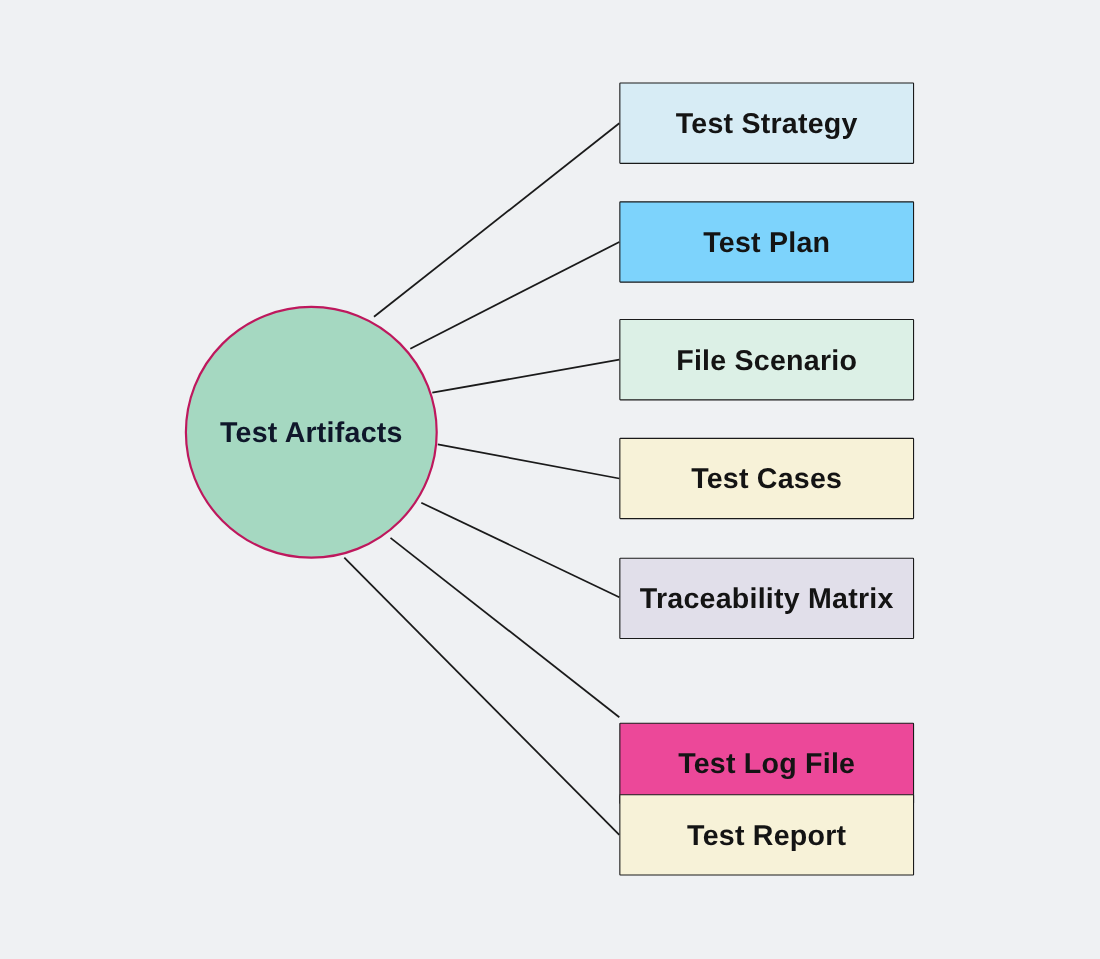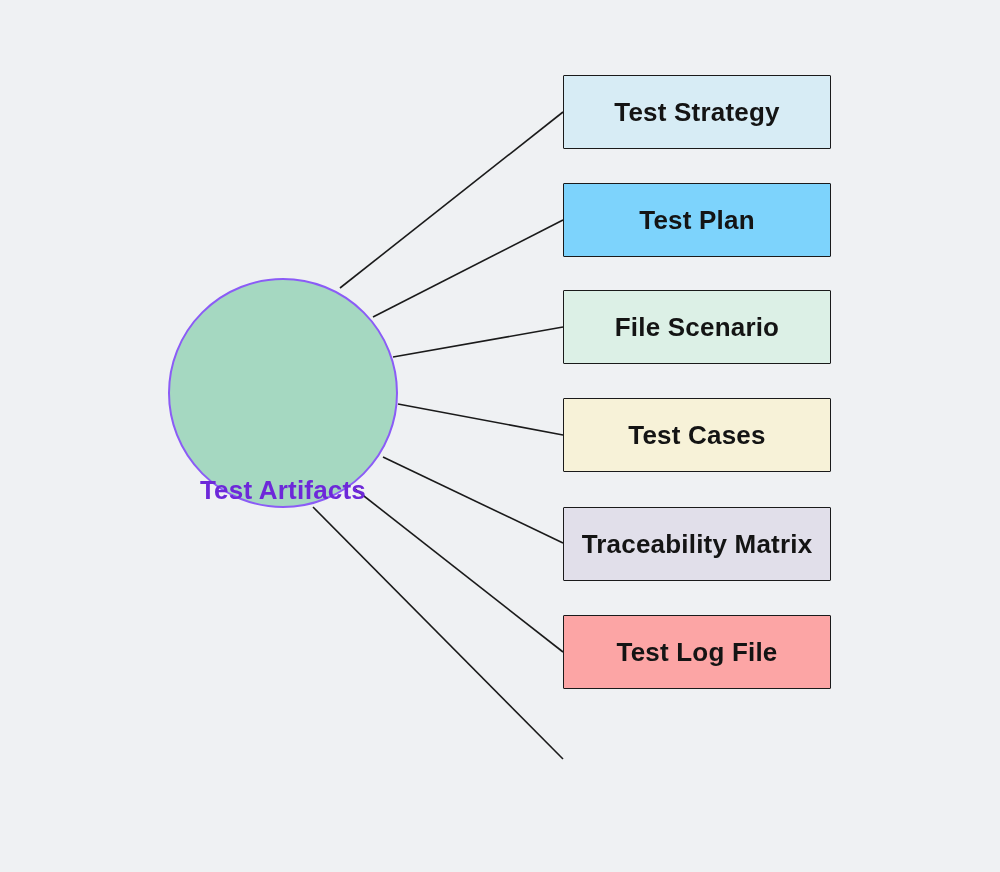--- a/index.html
+++ b/index.html
@@ -21,29 +21,29 @@
     width: 1000px;
     height: 872px;
   }
   .center-node {
     position: absolute;
     left: 168px;
     top: 278px;
     width: 230px;
     height: 230px;
     border-radius: 50%;
-    border: 2px solid #8b5cf6;
+    border: 2px solid #be185d;
     box-sizing: border-box;
     display: flex;
-    align-items: flex-end;
+    align-items: center;
     justify-content: center;
     text-align: center;
     font-size: 26px;
     font-weight: bold;
-    color: #6d28d9;
+    color: #0f172a;
     letter-spacing: 0.2px;
   }
   .leaf-node {
     position: absolute;
     left: 563px;
     width: 268px;
     height: 74px;
     border: 1.6px solid #1a1a1a;
     box-sizing: border-box;
     border-radius: 1px;
@@ -91,17 +91,20 @@
   </div>
   <div class="leaf-node n2" style="background-color: rgb(220, 240, 230);">
     <span>File Scenario</span>
   </div>
   <div class="leaf-node n3" style="background-color: rgb(247, 242, 216);">
     <span>Test Cases</span>
   </div>
   <div class="leaf-node n4" style="background-color: rgb(225, 223, 234);">
     <span>Traceability Matrix</span>
   </div>
-  <div class="leaf-node n5" style="background-color: #fca5a5;">
+  <div class="leaf-node n5" style="background-color: #ec4899; margin-top: 42px;">
     <span>Test Log File</span>
+  </div>
+  <div class="leaf-node n6" style="background-color: rgb(247, 242, 216);">
+    <span>Test Report</span>
   </div>
 
 </div>
 
 </body></html>

